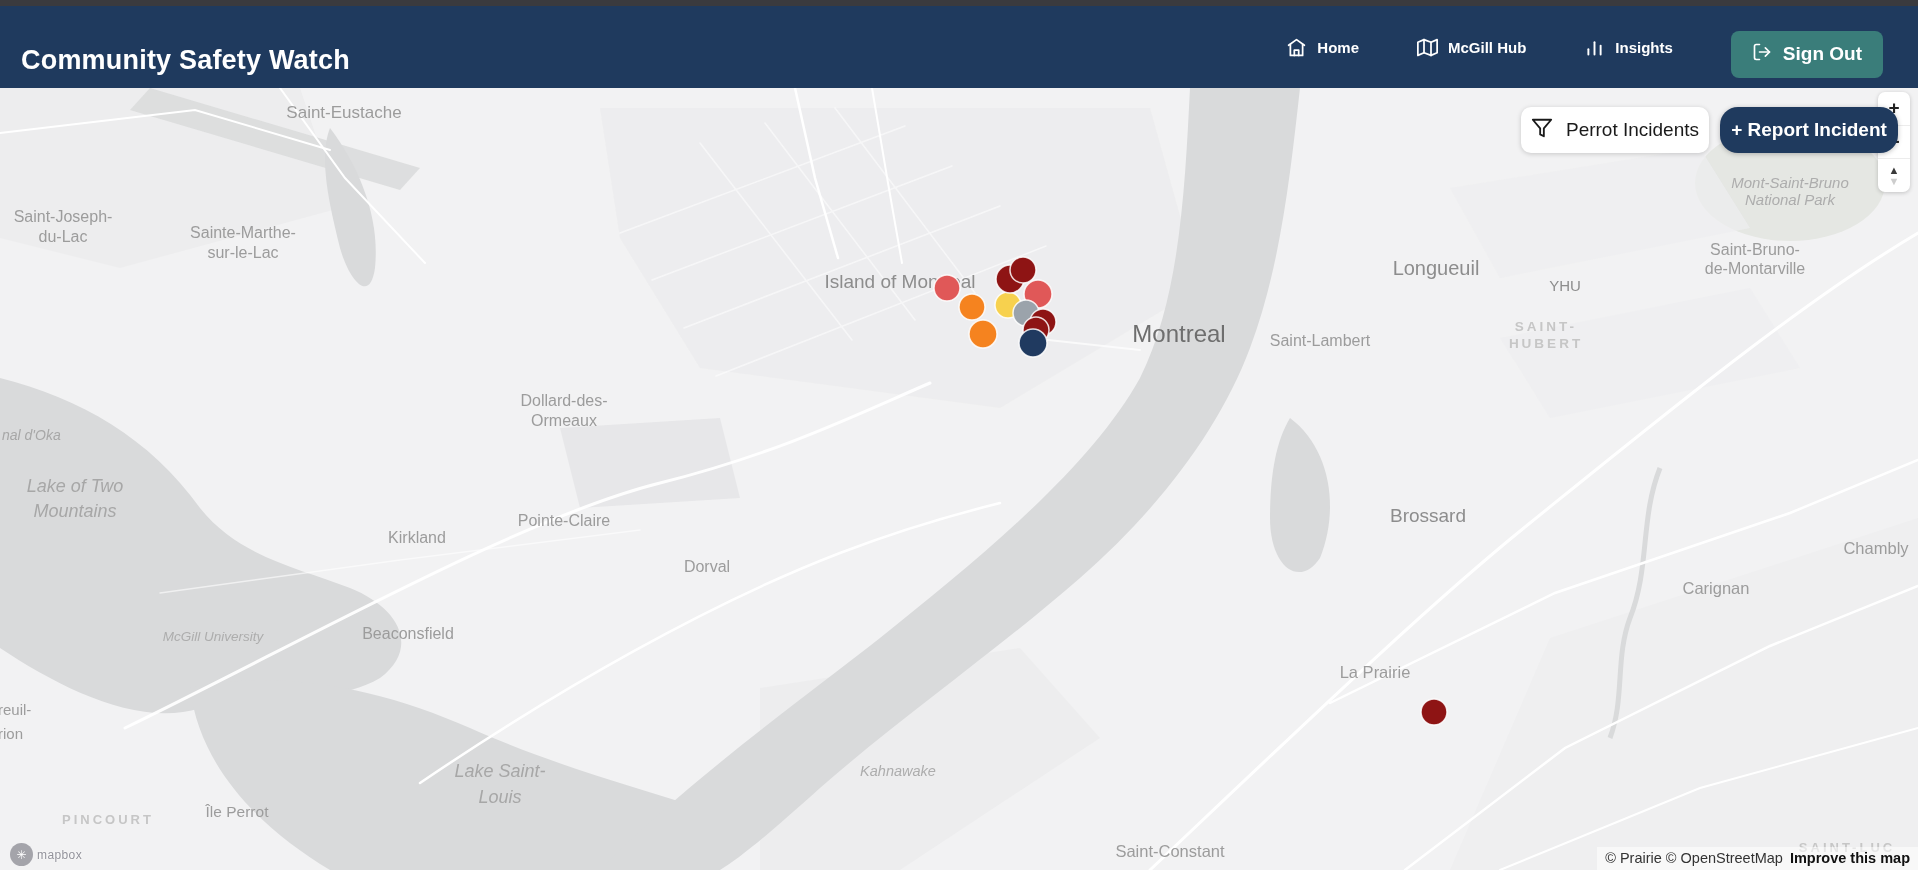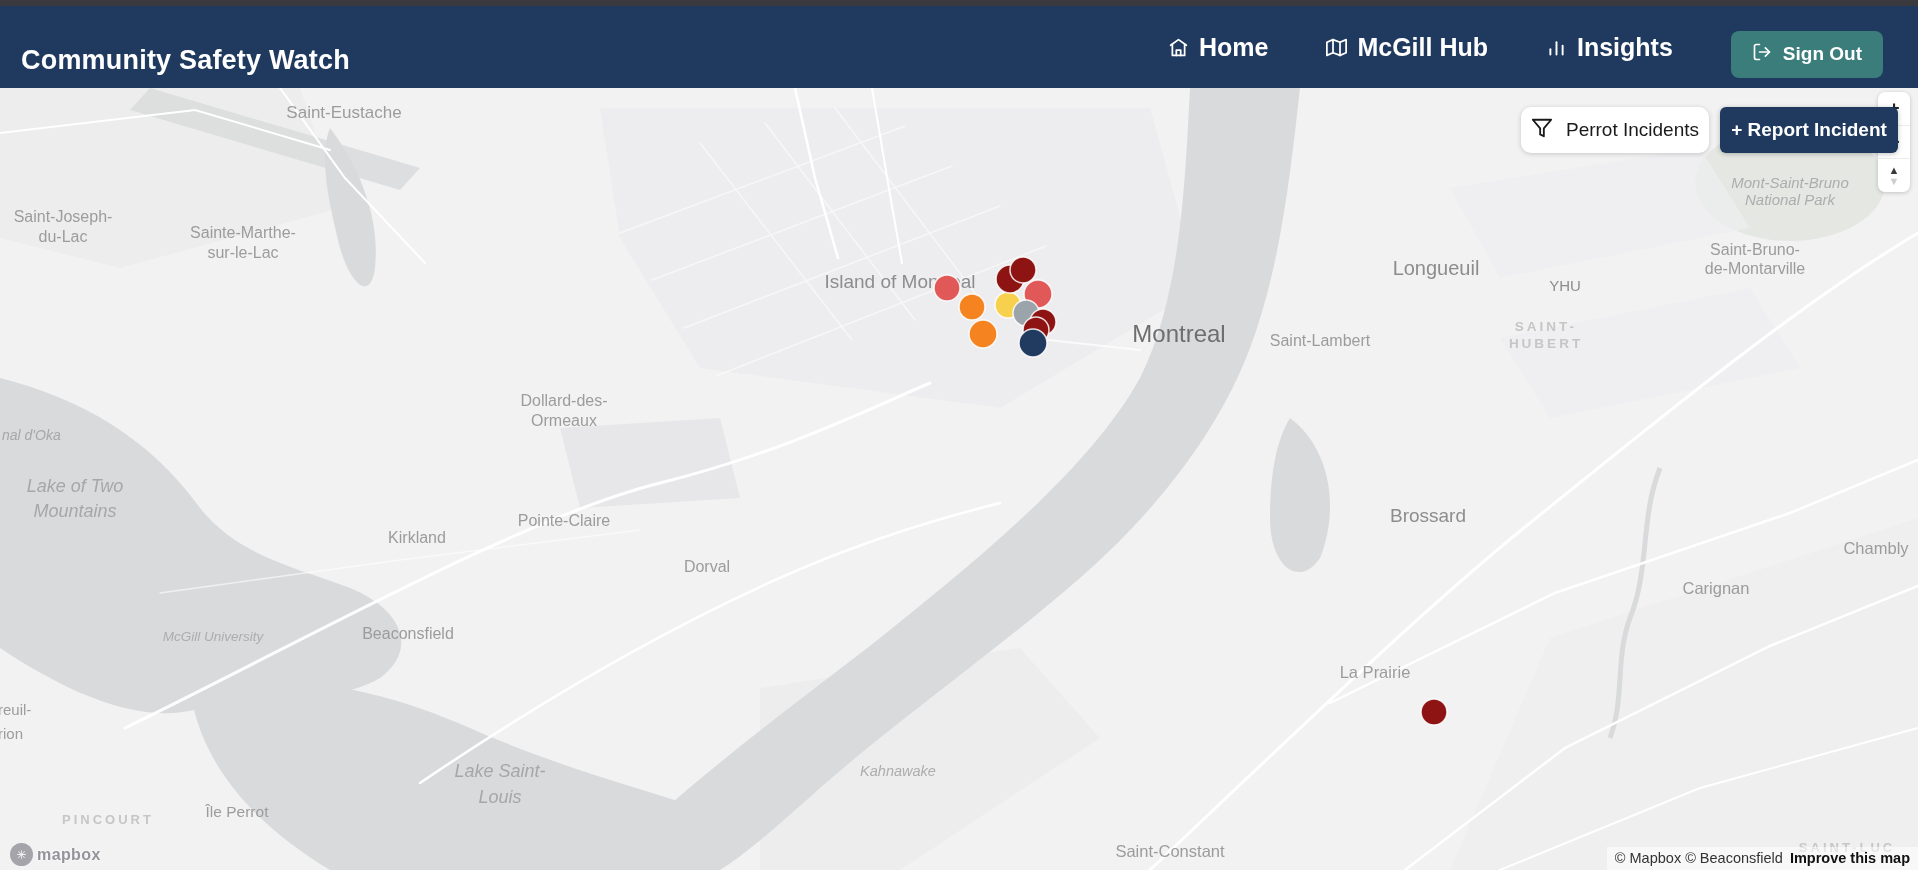--- a/index.html
+++ b/index.html
@@ -10,59 +10,59 @@
   body{width:1918px;height:870px;overflow:hidden;position:relative;
        font-family:"Liberation Sans",sans-serif;background:#f2f2f3;}
   
   .top-strip{position:absolute;top:0;left:0;width:100%;height:6px;background:#3a3a3e;}
   
   .header{position:absolute;top:6px;left:0;width:100%;height:82px;background:var(--c-header);
           display:flex;align-items:center;justify-content:space-between;
           padding:0 35px 0 21px;box-sizing:border-box;z-index:20;}
   .app-title{color:#fff;font-size:27px;font-weight:700;letter-spacing:.2px;margin-top:26px;}
   .nav{display:flex;align-items:center;gap:58px;}
-  .nav-item{display:flex;align-items:center;gap:10px;color:#fff;font-size:25px;font-weight:600;cursor:pointer;}
+  .nav-item{display:flex;align-items:center;gap:10px;color:#fff;font-size:15px;font-weight:600;cursor:pointer;}
   .nav-item svg{display:block;}
   .signout-btn{display:flex;align-items:center;gap:11px;color:#fff;font-size:19px;font-weight:600;
                background:var(--c-teal);border:none;border-radius:8px;padding:11px 21px;cursor:pointer;margin-top:14px;}
   
   .map{position:absolute;top:88px;left:0;width:1918px;height:782px;background:var(--c-map-bg);overflow:hidden;}
   .map svg.basemap{position:absolute;top:0;left:0;}
   .lbl{font-family:"Liberation Sans",sans-serif;}
   .lbl.place{fill:#9c9c9c;}
   .lbl.place2{fill:#8d8d8d;}
   .lbl.city{fill:#6e6e6e;}
   .lbl.water{fill:#a7a7a7;font-style:italic;}
   .lbl.poi{fill:#adadad;font-style:italic;}
   .lbl.caps{fill:#c6c6c6;font-weight:600;}
   
   .filter-btn{position:absolute;left:1521px;top:19px;width:188px;height:46px;background:#fff;border:none;
               border-radius:10px;display:flex;align-items:center;justify-content:center;gap:13px;
               font-family:"Liberation Sans",sans-serif;font-size:19px;font-weight:500;color:#1a1a1a;
               box-shadow:0 1px 5px rgba(0,0,0,.18);cursor:pointer;z-index:6;}
   .report-btn{position:absolute;left:1720px;top:19px;width:178px;height:46px;background:var(--c-navy-btn);
-              border:none;border-radius:6px;display:flex;align-items:center;justify-content:center;
+              border:none;border-radius:18px;display:flex;align-items:center;justify-content:center;
               font-family:"Liberation Sans",sans-serif;font-size:19px;font-weight:600;color:#fff;
               box-shadow:0 1px 5px rgba(0,0,0,.25);cursor:pointer;z-index:6;}
   
   .ctrl-strip{position:absolute;left:1878px;top:4px;width:32px;height:100px;background:#fff;border-radius:7px;
               box-shadow:0 1px 4px rgba(0,0,0,.2);z-index:5;display:flex;flex-direction:column;}
   .ctrl-cell{flex:1;display:flex;align-items:center;justify-content:center;cursor:pointer;
              color:#222;font-size:19px;font-weight:600;border-bottom:1px solid #ececec;}
   .ctrl-cell:last-child{border-bottom:none;flex-direction:column;line-height:11px;}
   .ctrl-up{color:#3a3a3a;font-size:11px;}
   .ctrl-down{color:#cdcdcd;font-size:11px;}
   
   .attrib{position:absolute;right:0;bottom:0;background:rgba(255,255,255,.55);padding:3px 8px 4px 8px;
           font-size:14.5px;color:#333;z-index:7;white-space:nowrap;}
   .attrib .improve{font-weight:700;color:#111;cursor:pointer;margin-left:3px;}
   .mapbox-logo{position:absolute;left:10px;bottom:4px;display:flex;align-items:center;gap:4px;z-index:7;}
   .logo-circle{width:23px;height:23px;border-radius:50%;background:rgba(121,121,130,.65);
                display:flex;align-items:center;justify-content:center;color:#fff;font-size:12px;}
-  .logo-word{font-size:16px;font-weight:700;letter-spacing:.4px;color:rgba(106,106,116,.72);
+  .logo-word{font-size:12px;font-weight:400;letter-spacing:.4px;color:rgba(106,106,116,.72);
              text-shadow:0 0 2px #fff,0 0 2px #fff;}
 </style>
 </head>
 <body>
 
 <div class="top-strip"></div>
 
 <header class="header">
   <div class="app-title">Community Safety Watch</div>
   <nav class="nav">
@@ -232,16 +232,16 @@
   </div>
 
   <button class="report-btn">+ Report Incident</button>
 
   <div class="mapbox-logo">
     <span class="logo-circle">✳</span>
     <span class="logo-word">mapbox</span>
   </div>
 
   <div class="attrib">
-    <span>© Mapbox © Beaconsfield</span>
+    <span>© Prairie © OpenStreetMap</span>
     <span class="improve">Improve this map</span>
   </div>
 </div>
 
 </body></html>

